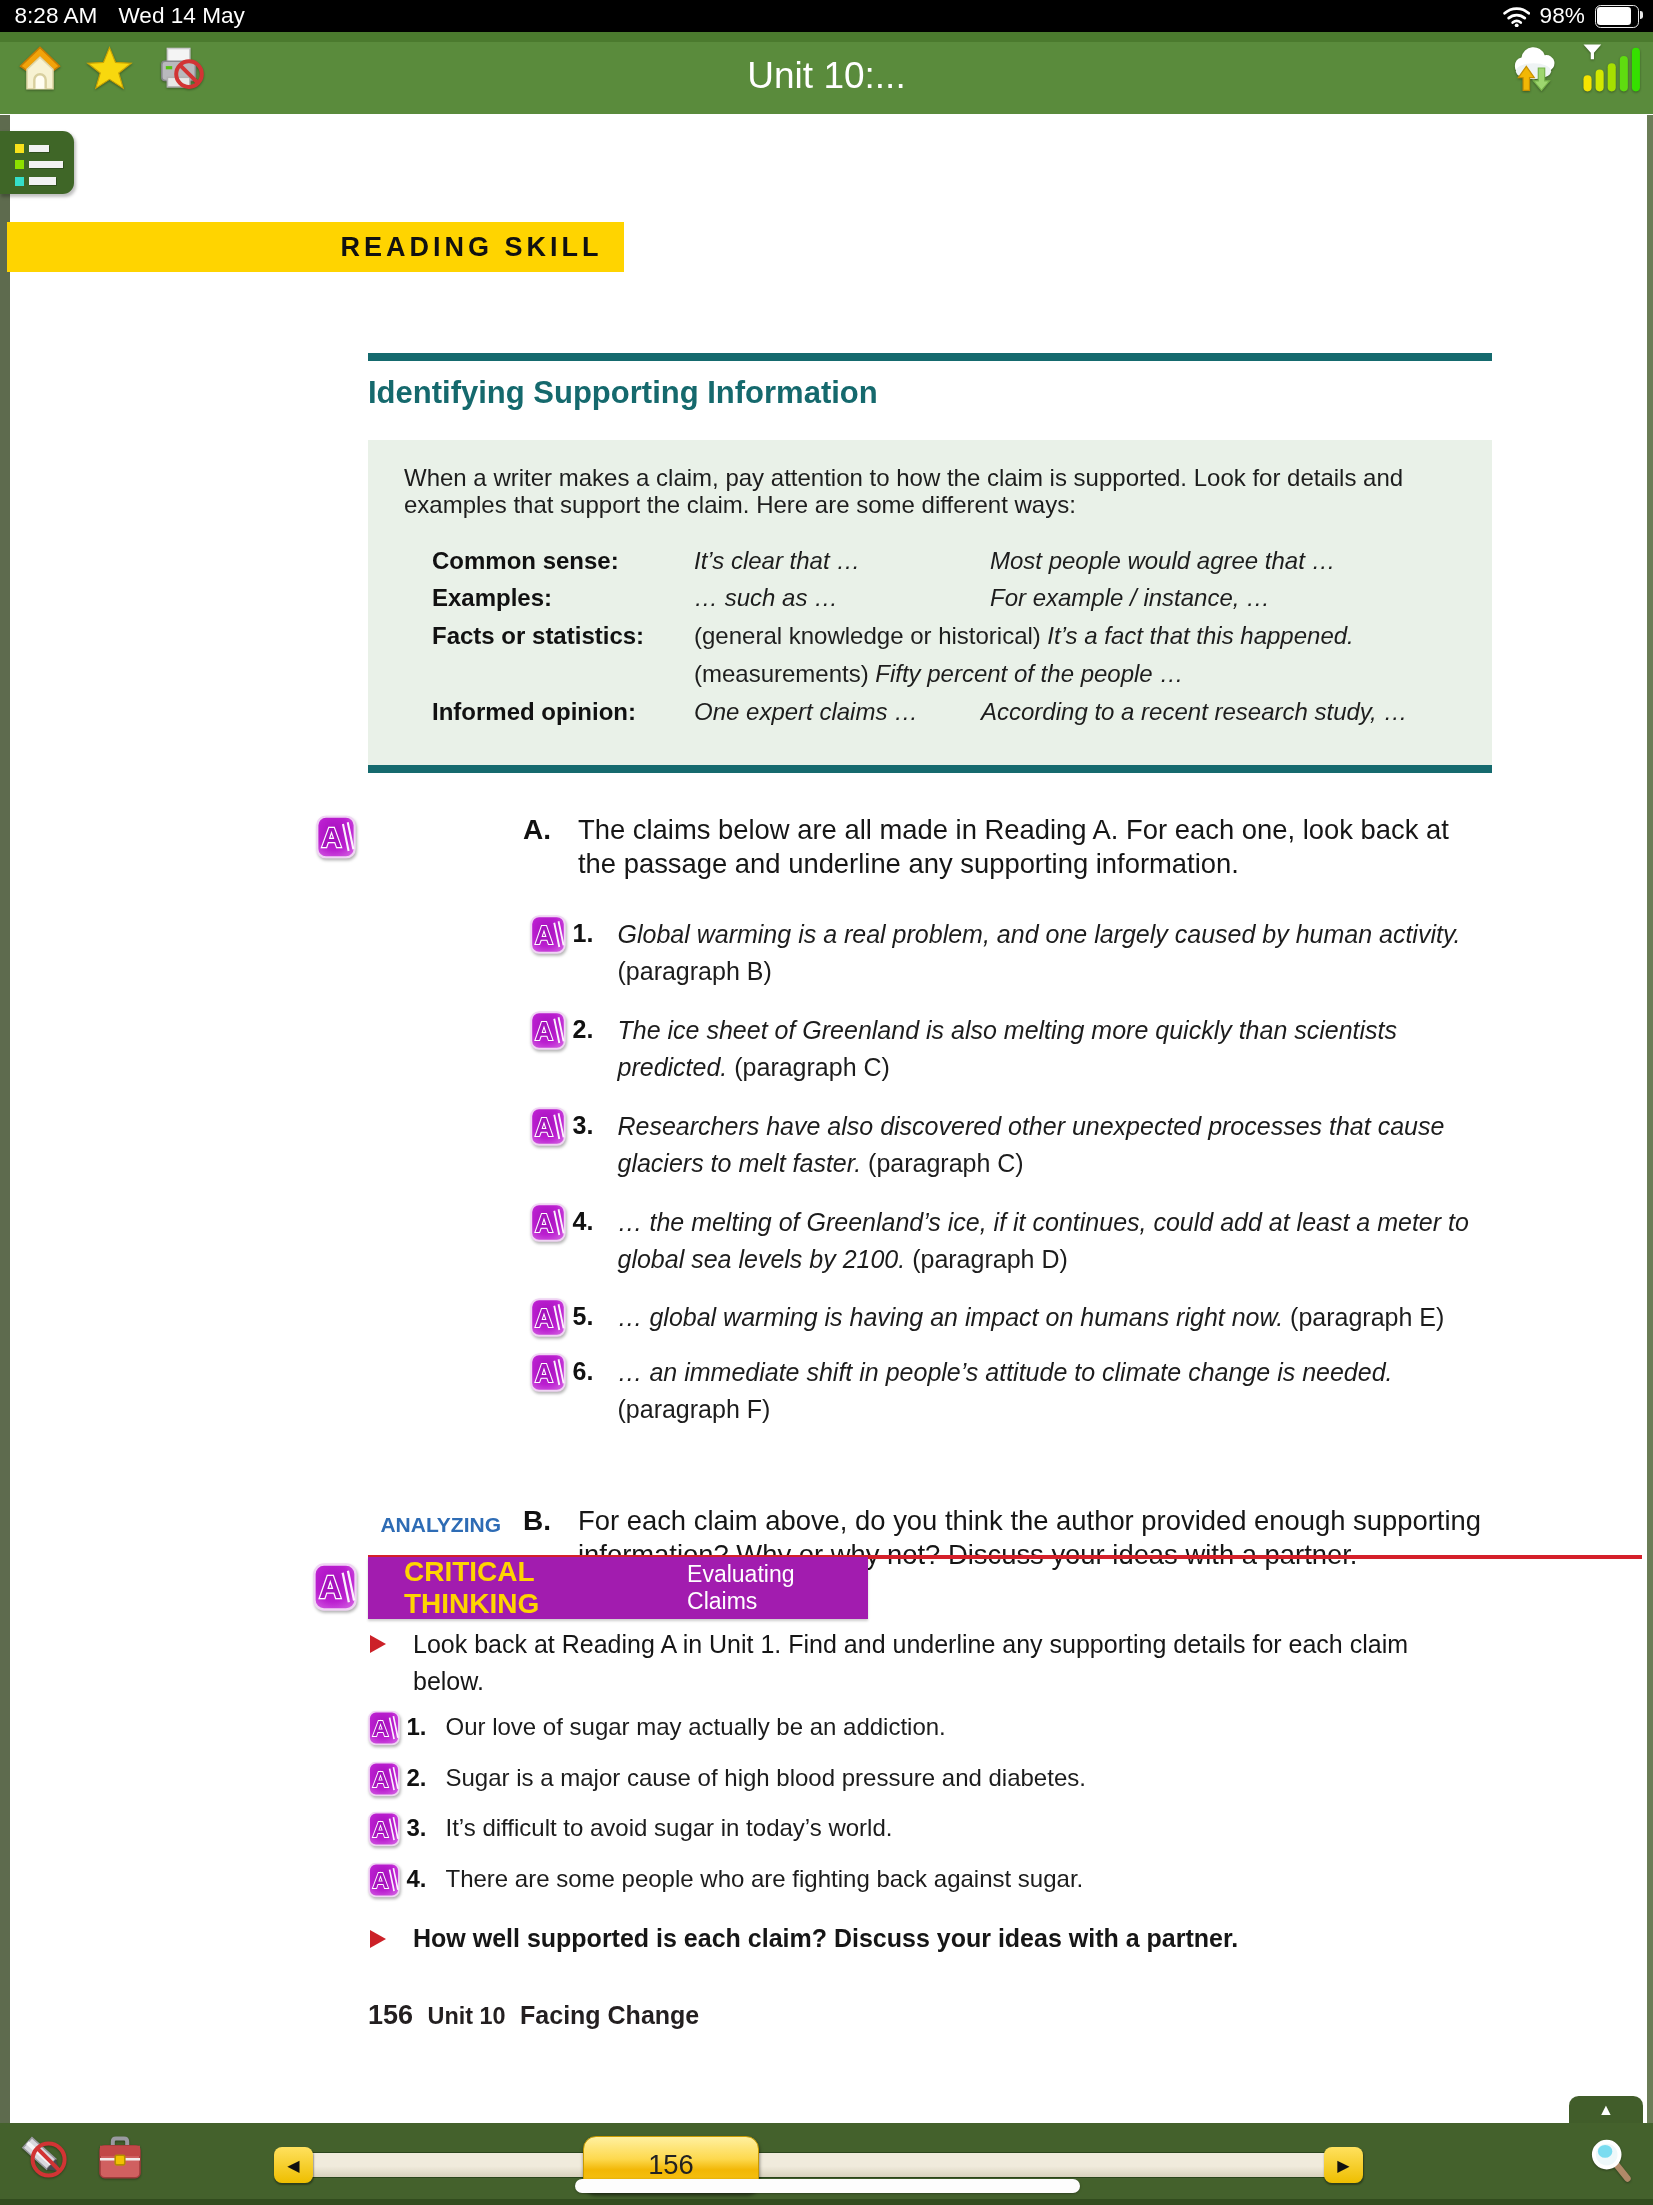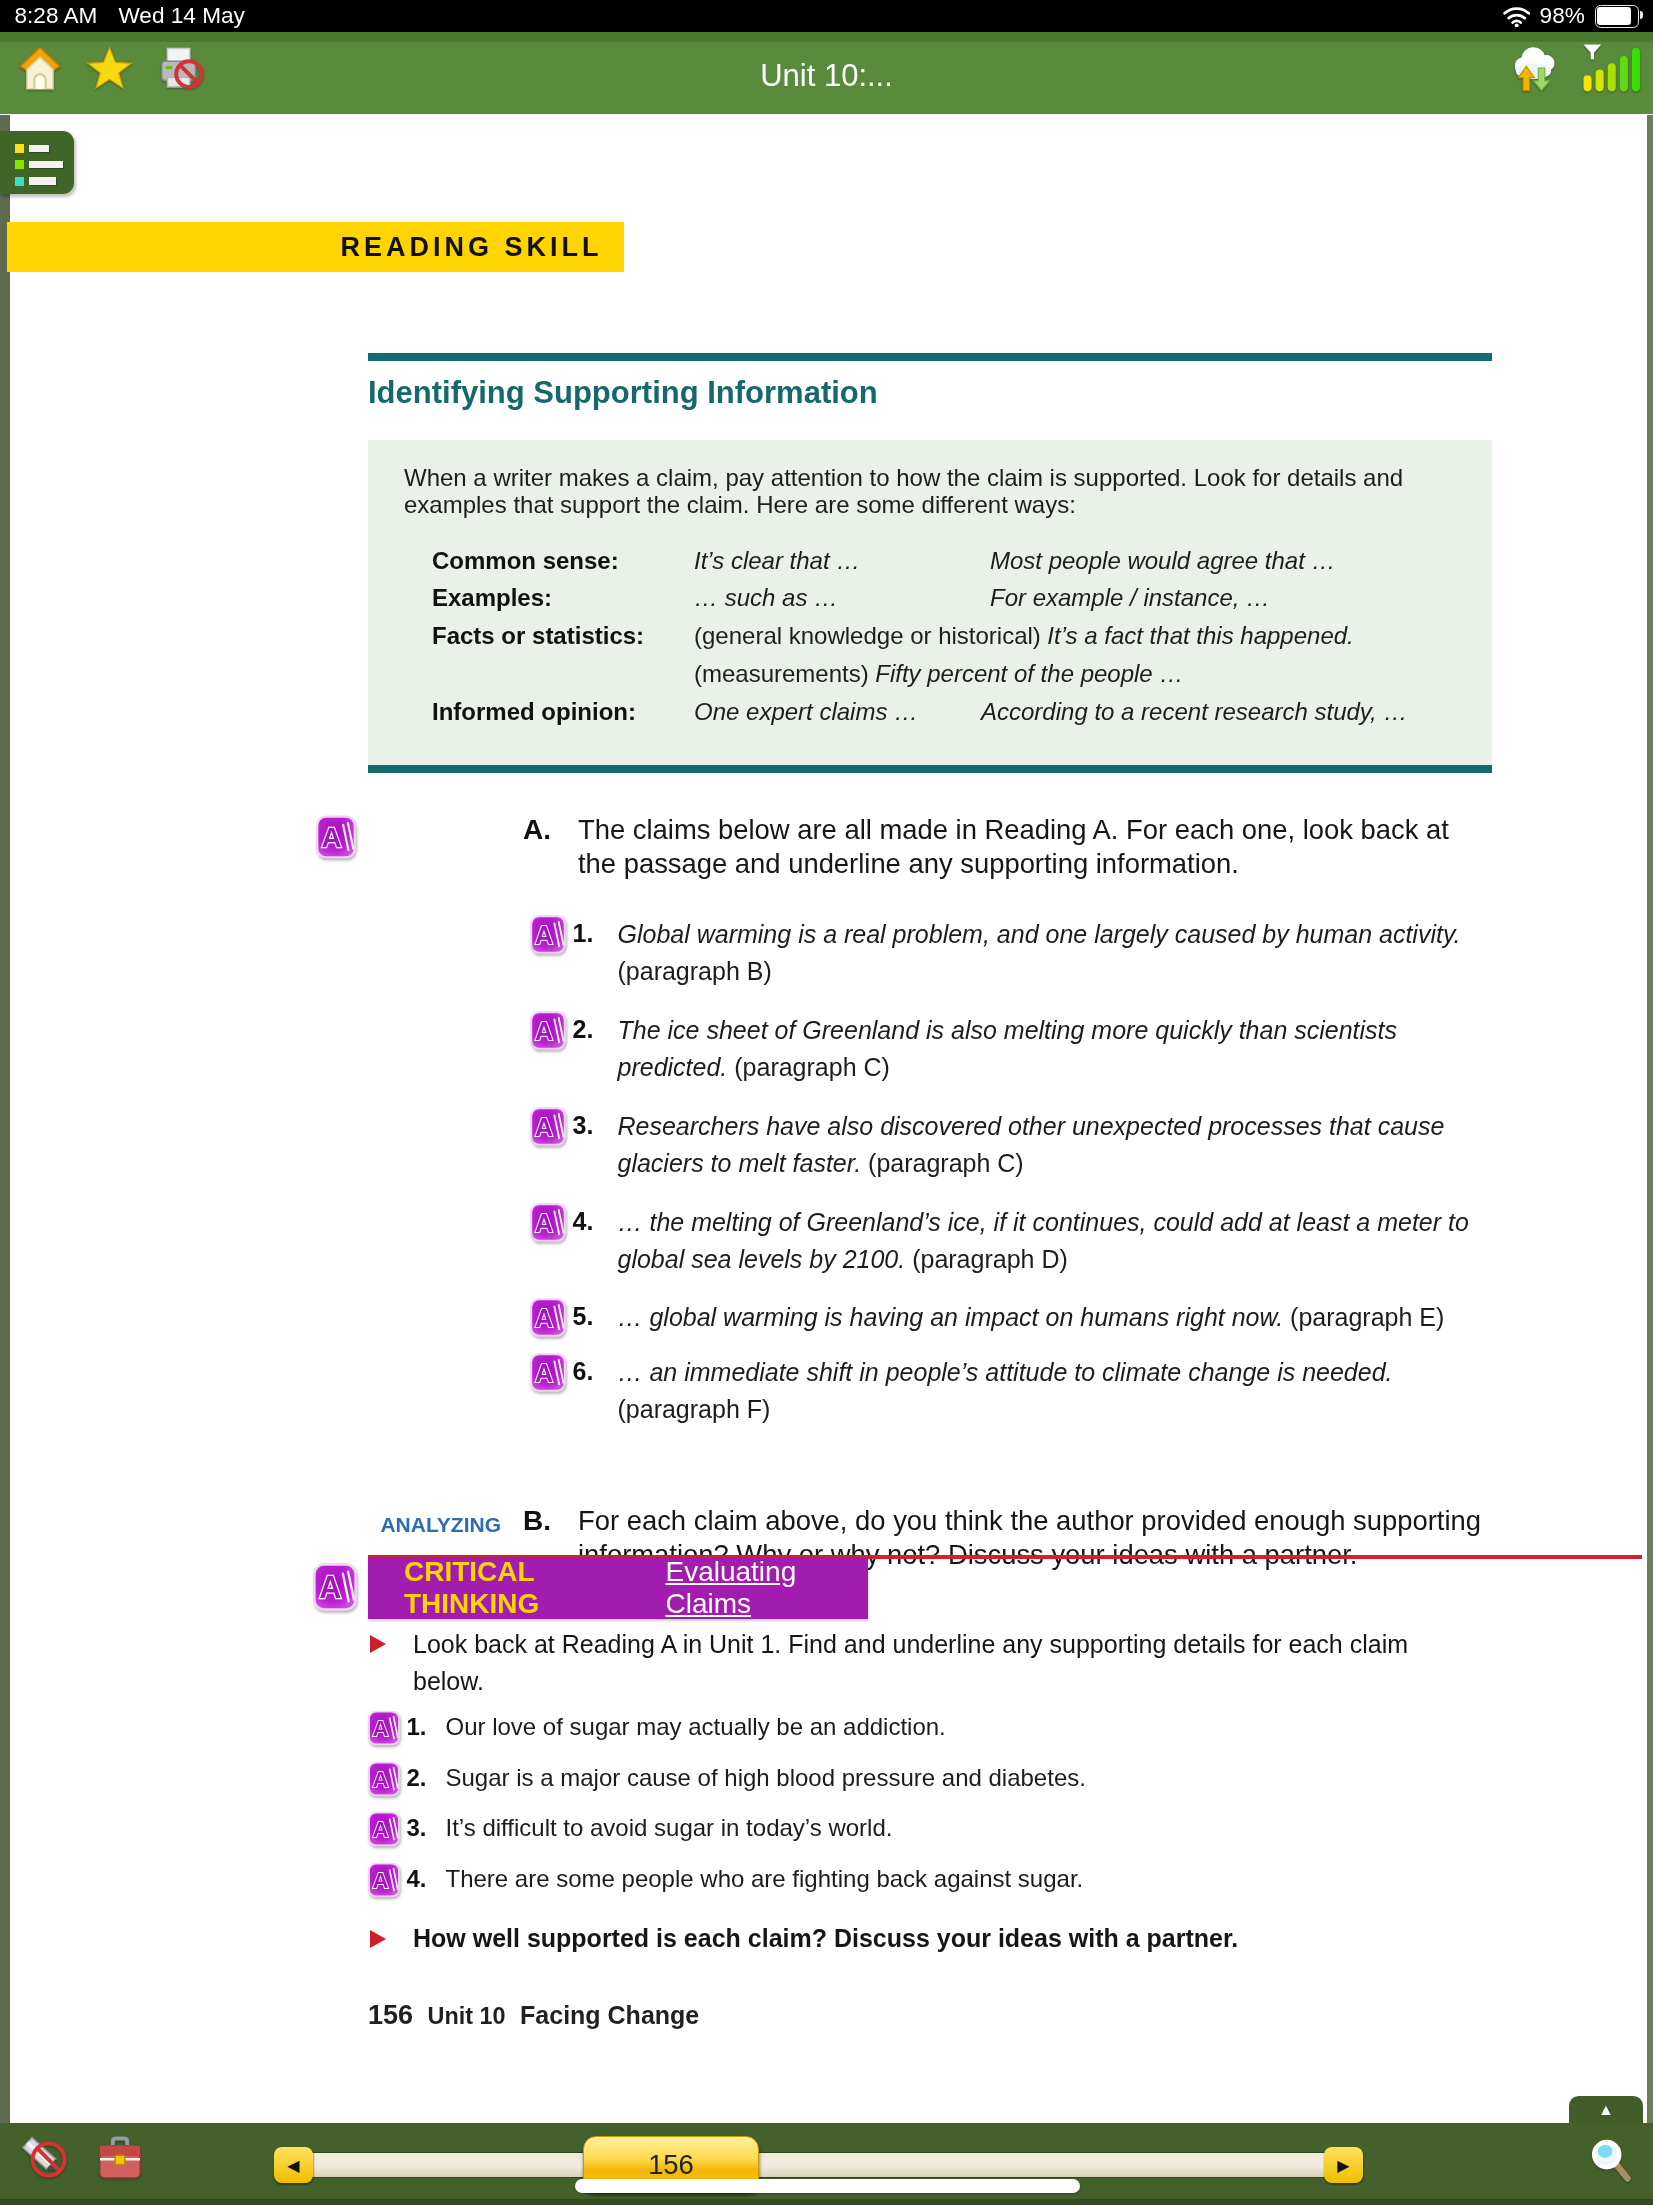--- a/index.html
+++ b/index.html
@@ -14,21 +14,21 @@
   .sb-right{display:flex;gap:9.7px;align-items:center;}
   .batt{position:relative;width:42px;height:21px;border:1.6px solid #e8e8e8;border-radius:5.7px;}
   .batt i{position:absolute;left:1.6px;top:1.6px;bottom:1.6px;width:34px;background:#fff;border-radius:3.2px;}
   .batt u{position:absolute;right:-5.7px;top:5.7px;width:3.2px;height:8px;background:#e8e8e8;border-radius:0 2.4px 2.4px 0;}
 
   
   .toolbar{position:absolute;left:0;top:32px;width:1653px;height:82px;background:#5a8b3c;}
   .toolbar::before{content:"";position:absolute;left:0;top:0;width:100%;height:9.7px;background:#4b7a2e;}
   .tb-left{position:absolute;left:18px;top:13px;display:flex;gap:24px;align-items:center;}
   .tb-title{position:absolute;left:0;top:0;width:100%;height:82px;display:flex;align-items:center;
-    justify-content:center;color:#fff;font-size:31px;padding-top:6.5px;box-sizing:border-box;}
+    justify-content:center;color:#fff;font-size:37px;padding-top:6.5px;box-sizing:border-box;}
   .tb-right{position:absolute;right:13px;top:11.3px;display:flex;gap:21px;align-items:center;}
   .tbicon{display:block;filter:drop-shadow(0.8px 1.6px 0.8px rgba(0,0,0,0.35));}
 
   
   .page-edge-left{position:absolute;left:0;top:115px;width:9.7px;height:2008px;background:#5e6b4e;}
   .page-edge-right{position:absolute;left:1647px;top:115px;width:6.5px;height:2008px;background:#6b7d57;}
 
   .sidebar-btn{position:absolute;left:0;top:131px;width:74px;height:63px;background:#3f6627;
     border-radius:0 11.3px 11.3px 0;box-shadow:1.6px 2.4px 3.2px rgba(0,0,0,.25);}
   .toc-rows{position:absolute;left:14.5px;top:13px;display:flex;flex-direction:column;gap:7.3px;}
@@ -61,21 +61,21 @@
   .claim-item .ctext{width:872px;font-size:25px;line-height:37px;color:#1c1c1c;padding-top:0.8px;}
   .claim-item .ctext .claim{font-style:italic;}
   .claim-item .ctext .ref{font-style:normal;}
   .claim-item svg{margin-right:6.5px;}
 
   .redline{position:absolute;left:368px;top:1555px;width:1274px;height:4px;background:#d5202a;}
   .ct-banner{position:absolute;left:368px;top:1557px;width:500px;height:62px;background:#a21caf;
     display:flex;align-items:center;padding-left:36px;box-sizing:border-box;gap:14.5px;
     box-shadow:0 1.6px 2.4px rgba(0,0,0,.2);}
   .ct-banner .t1{font-size:28px;font-weight:700;color:#ffd400;}
-  .ct-banner .t2{font-size:28px;color:#ffffff;text-decoration:underline;}
+  .ct-banner .t2{font-size:23px;color:#ffffff;}
 
   .tri{position:absolute;width:0;height:0;border-left:16px solid #cc2128;
     border-top:9.7px solid transparent;border-bottom:9.7px solid transparent;}
   .bullet-text{position:absolute;left:413px;font-size:25px;line-height:37px;color:#161616;}
 
   .ct-item{position:absolute;left:368px;display:flex;align-items:flex-start;}
   .ct-item .num{width:39px;font-size:24px;font-weight:700;color:#111;padding-top:3.2px;flex:none;}
   .ct-item .ctext{width:1098px;font-size:24px;color:#1c1c1c;padding-top:3.2px;}
   .ct-item svg{margin-right:6.5px;}
 

